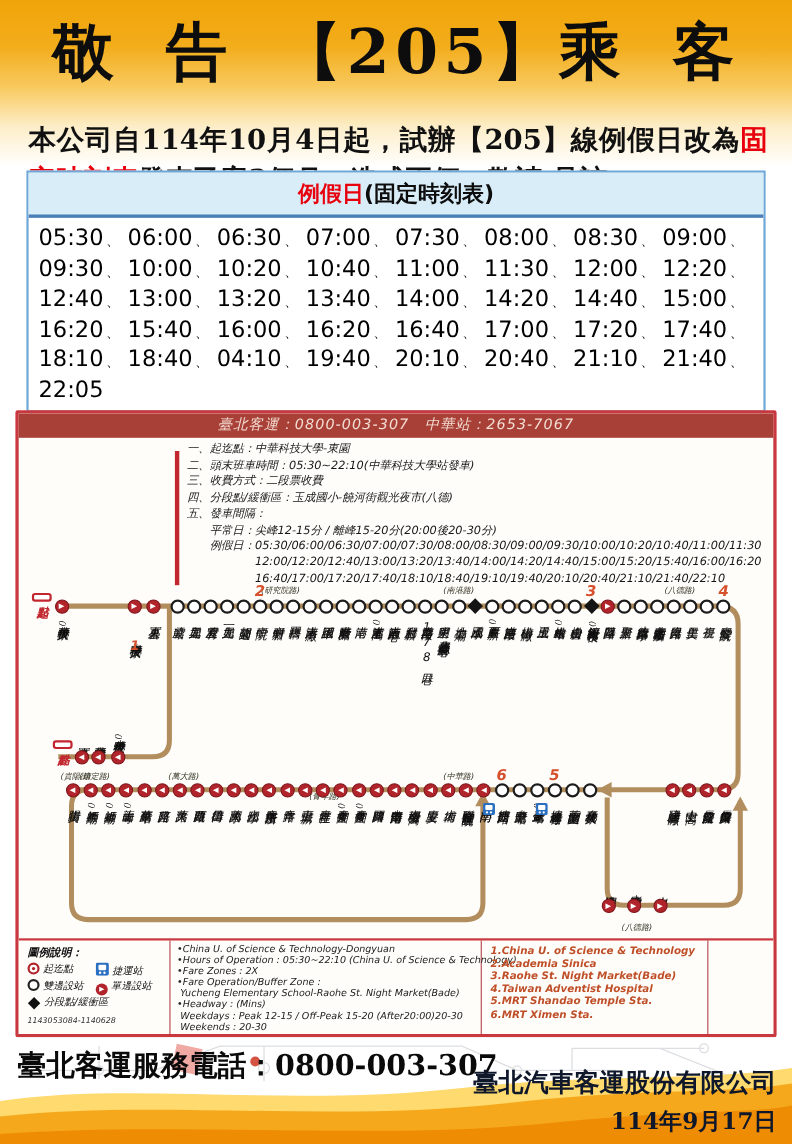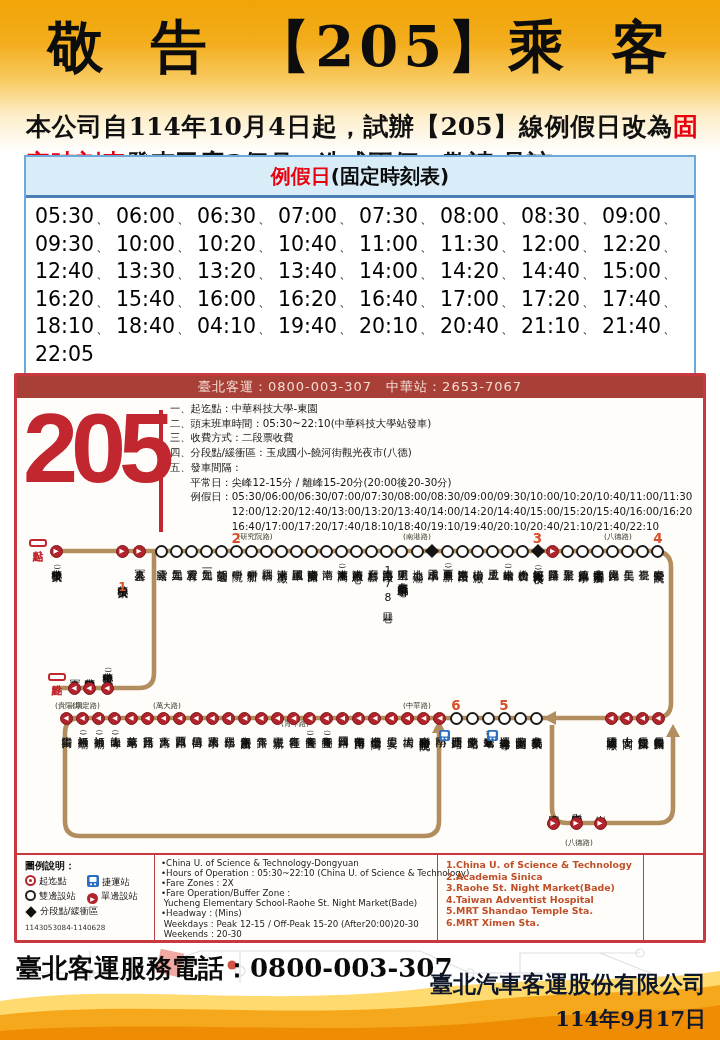--- a/index.html
+++ b/index.html
@@ -20,21 +20,21 @@
   .tt-head{height:38px;background:#d8edf7;border-bottom:3px solid #4a7fb5;
     text-align:center;font-size:20px;font-weight:bold;line-height:38px;color:#0d0d0d;}
   .tt-head .red{color:#e8000d;}
   .tt-body{padding:6px 0 4px 9px;}
   .tslot{display:inline-flex;align-items:baseline;width:81px;height:27.5px;}
   .tslot .tv{font-size:20.5px;color:#000;}
   .tslot .sep{font-size:13px;padding-left:2px;color:#000;}
   
   .map-card{position:absolute;left:14px;top:373px;width:692px;height:570px;box-sizing:border-box;
     border:3px solid #c9383f;border-radius:2px;background:#fffdfa;}
-  .map-inner{position:absolute;inset:0;}
+  .map-inner{position:absolute;inset:0;font-style:italic;}
   .map-header{position:absolute;left:0;top:0;right:0;height:22px;background:#a84038;
     color:#f3ddd2;font-size:13px;line-height:22px;text-align:center;letter-spacing:1px;}
   .route-big{position:absolute;left:6px;top:18px;font-size:99px;font-weight:900;color:#c2262e;
     letter-spacing:-7px;line-height:1.1;font-family:"Liberation Sans",sans-serif;}
   .route-divider{position:absolute;left:142px;top:34px;width:4px;height:122px;background:#c2262e;}
   .map-info{position:absolute;left:153px;top:25px;width:532px;font-size:10.3px;line-height:14.7px;
     color:#161616;white-space:pre;}
   
   #route-svg{position:absolute;left:0;top:0;}
   .stop-c{position:absolute;width:13px;height:13px;border-radius:50%;box-sizing:border-box;z-index:3;}
@@ -140,21 +140,21 @@
       </span><span class="tslot">
         <span class="tv">12:00</span>
         <span class="sep">、</span>
       </span><span class="tslot">
         <span class="tv">12:20</span>
         <span class="sep">、</span>
       </span><span class="tslot">
         <span class="tv">12:40</span>
         <span class="sep">、</span>
       </span><span class="tslot">
-        <span class="tv">13:30</span>
+        <span class="tv">13:00</span>
         <span class="sep">、</span>
       </span><span class="tslot">
         <span class="tv">13:20</span>
         <span class="sep">、</span>
       </span><span class="tslot">
         <span class="tv">13:40</span>
         <span class="sep">、</span>
       </span><span class="tslot">
         <span class="tv">14:00</span>
         <span class="sep">、</span>
@@ -230,21 +230,20 @@
         <path d="M 422,349 V 445 Q 422,460 407,460 H 63 Q 48,460 48,445 V 357 Q 48,342 63,342"></path>
         <path d="M 535,349 V 432 Q 535,447 550,447 H 641 Q 656,447 656,432 V 352"></path>
       </g>
       <g fill="#b28e5e">
         <polygon points="526,342 539,335 539,349"></polygon>
         <polygon points="422,344 415,357 429,357"></polygon>
         <polygon points="656,348 649,361 663,361"></polygon>
       </g>
     </svg>
     <div class="map-header">臺北客運：0800-003-307　中華站：2653-7067</div>
-    <div class="route-big">205</div>
     <div class="route-divider"></div>
     <div class="map-info" id="map-info"><div>一、起迄點：中華科技大學-東園</div><div>二、頭末班車時間：05:30~22:10(中華科技大學站發車)</div><div>三、收費方式：二段票收費</div><div>四、分段點/緩衝區：玉成國小-饒河街觀光夜市(八德)</div><div>五、發車間隔：</div><div>　　平常日：尖峰12-15分 / 離峰15-20分(20:00後20-30分)</div><div>　　例假日：05:30/06:00/06:30/07:00/07:30/08:00/08:30/09:00/09:30/10:00/10:20/10:40/11:00/11:30</div><div>　　　　　　12:00/12:20/12:40/13:00/13:20/13:40/14:00/14:20/14:40/15:00/15:20/15:40/16:00/16:20</div><div>　　　　　　16:40/17:00/17:20/17:40/18:10/18:40/19:10/19:40/20:10/20:40/21:10/21:40/22:10</div></div>
     <div class="endbox" style="left:12px;top:163px;">起點</div>
     <div class="endbox" style="left:31px;top:297px;">終點</div>
 
     <div class="legend">
       <div class="lg-col lg1">
         <div class="lg-title">圖例說明：</div>
         <div class="lg-grid">
           <div class="lg-item"><span class="ic ic-se"><i></i></span><span>起迄點</span></div>

